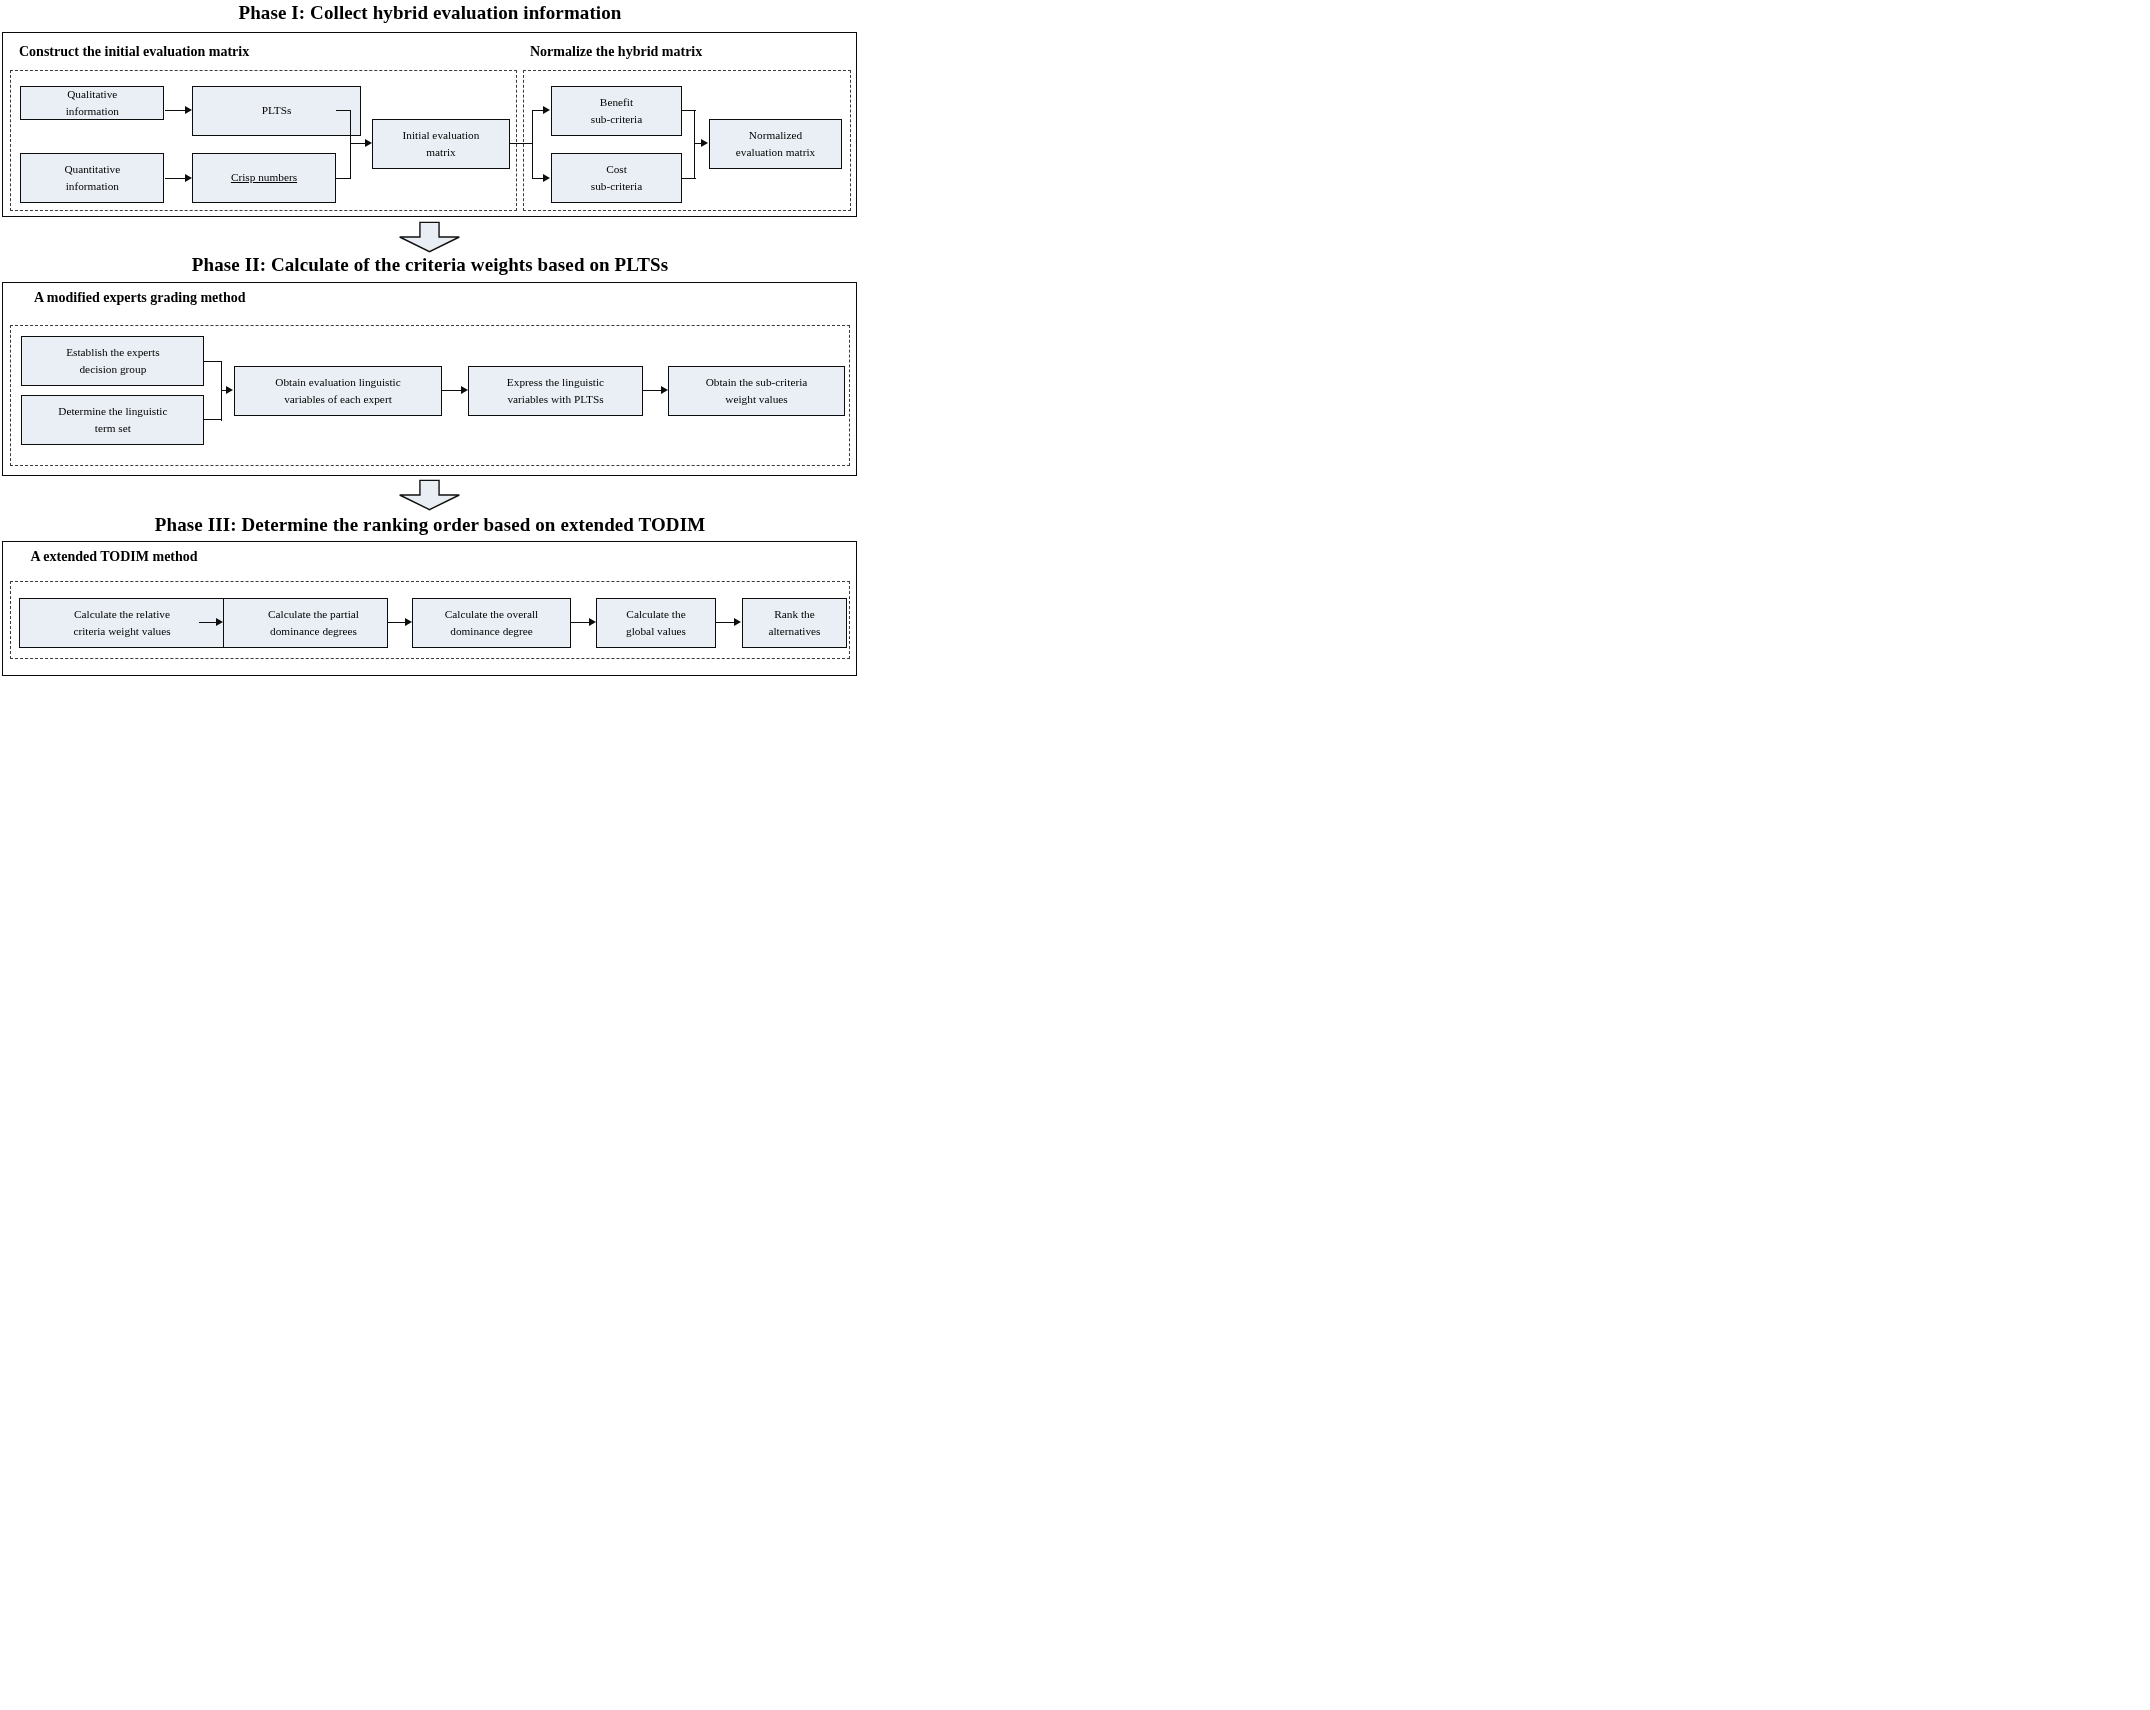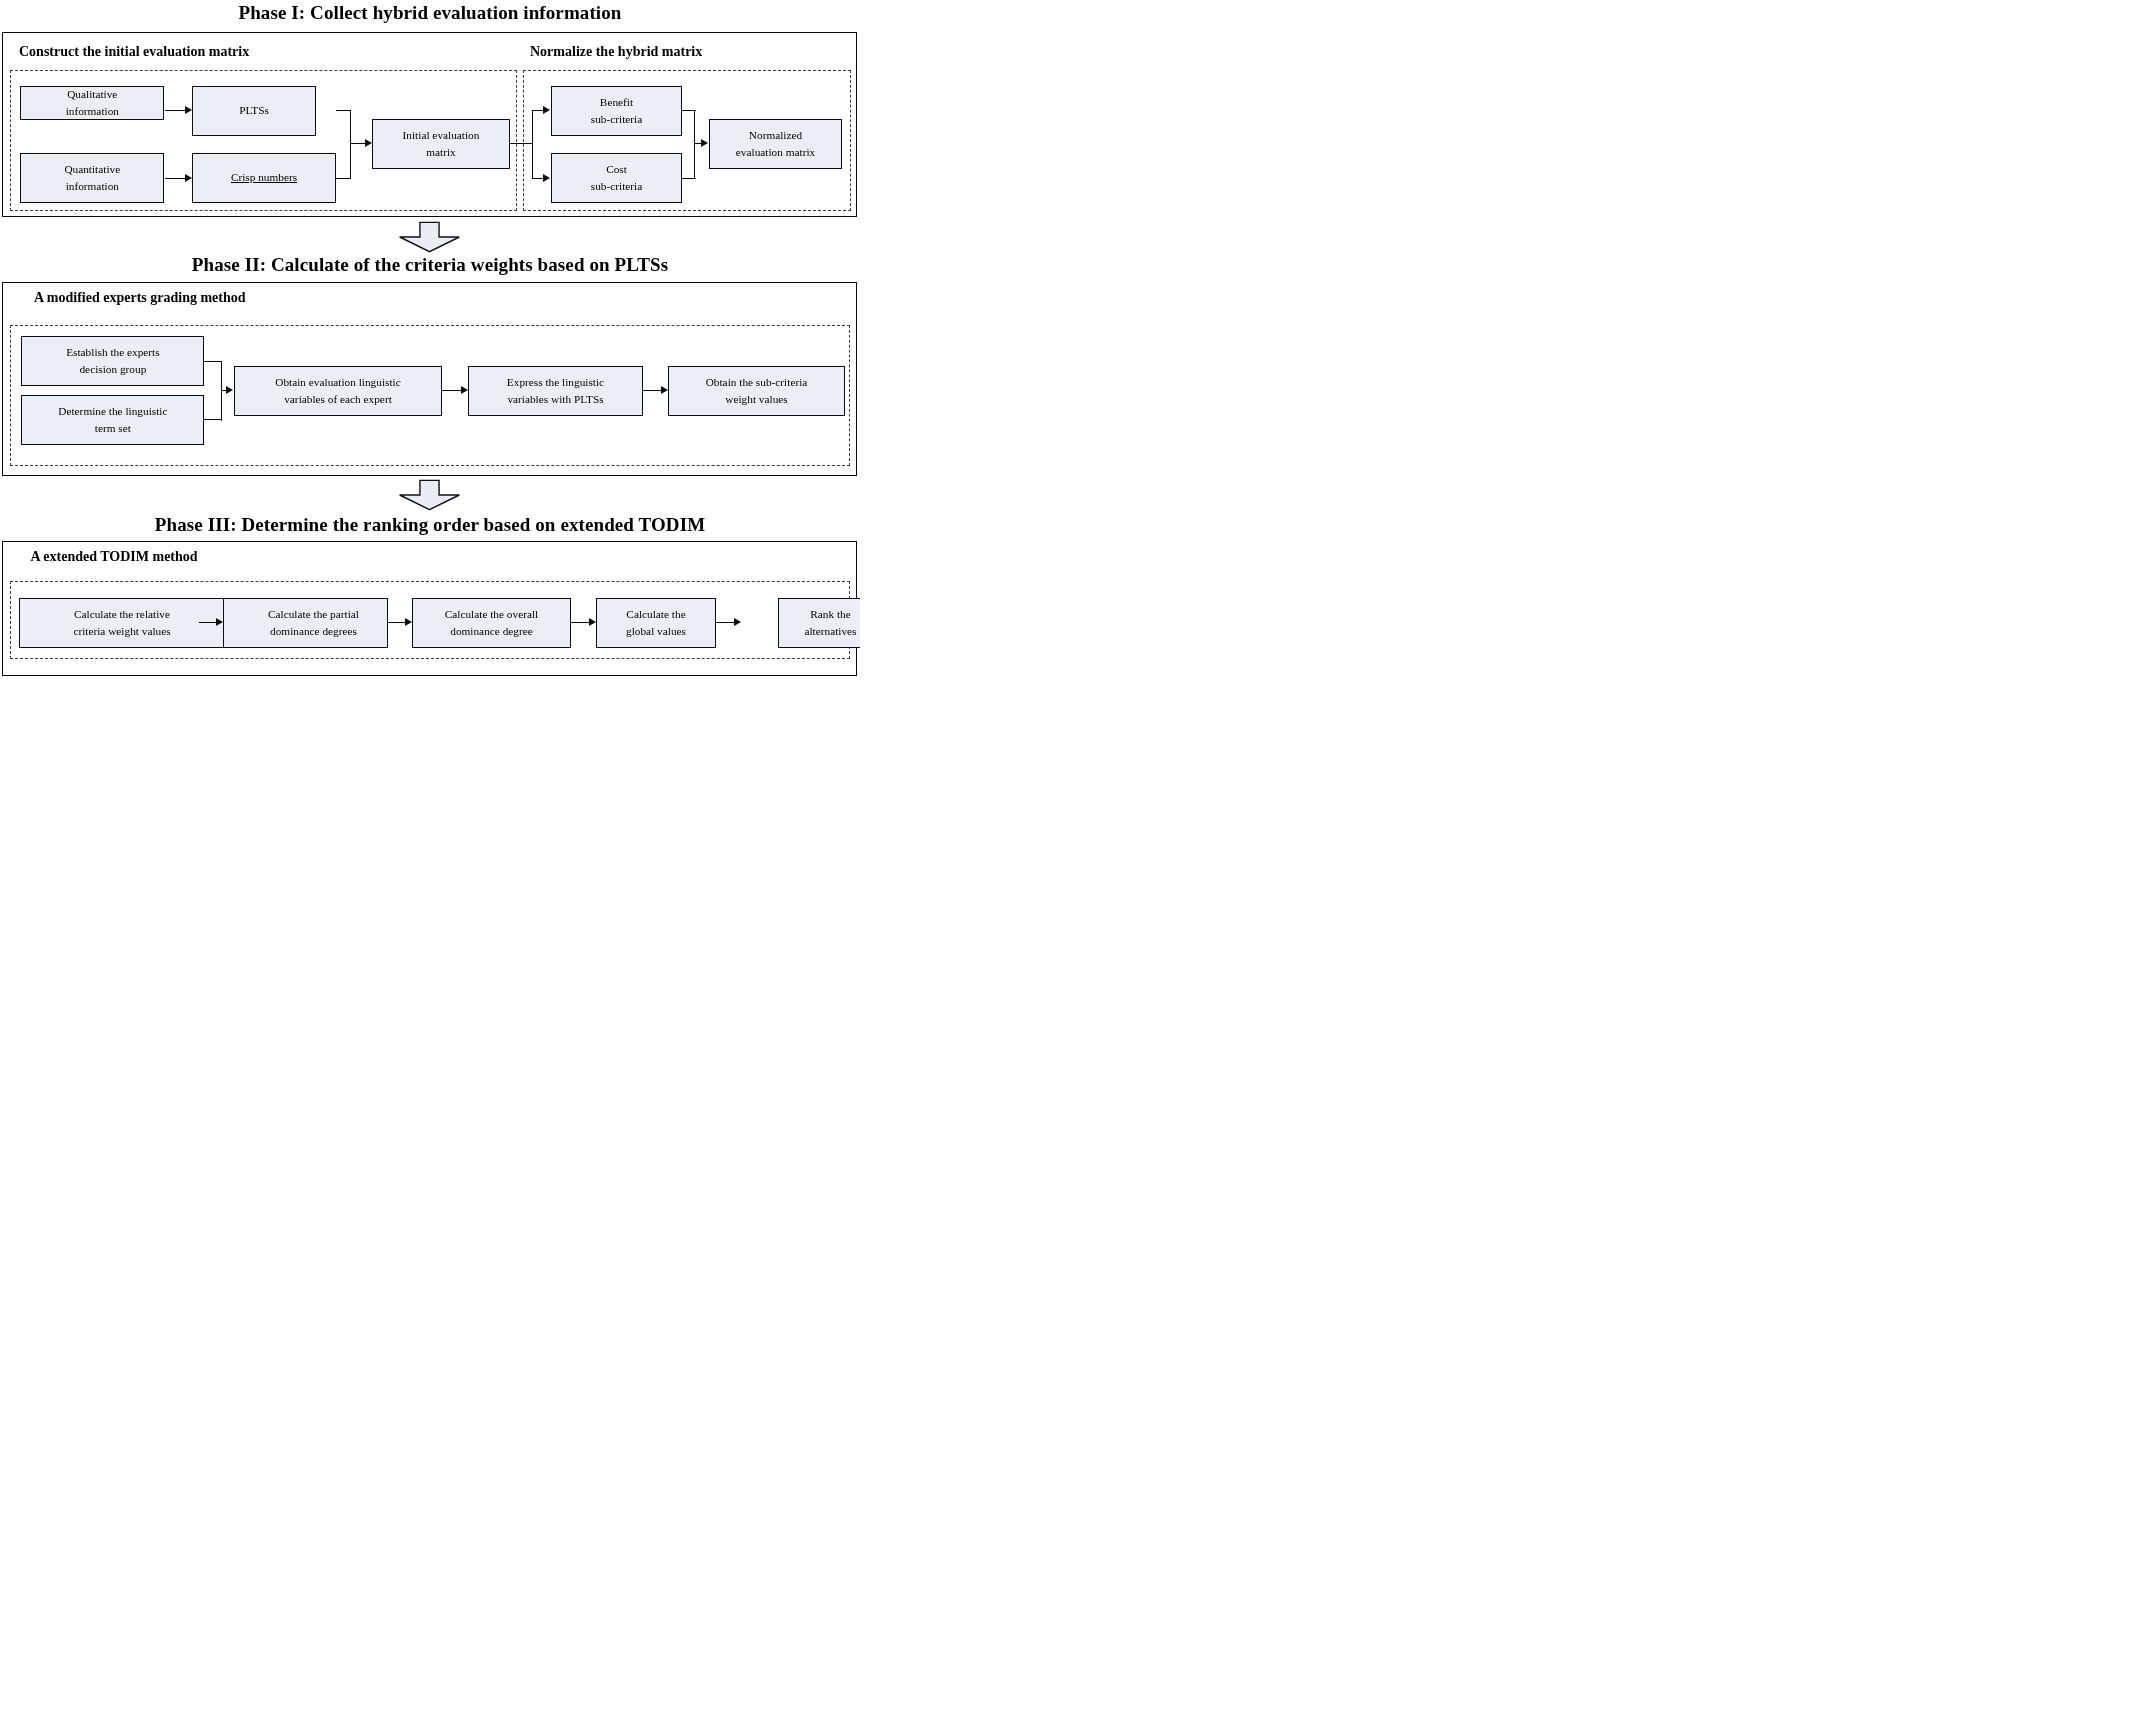--- a/index.html
+++ b/index.html
@@ -65,21 +65,21 @@
   <div class="section-header" style="left:19px;top:44px;">Construct the initial evaluation matrix</div>
   <div class="section-header" style="left:530px;top:44px;">Normalize the hybrid matrix</div>
 
   <div class="dashed" style="left:9.6px;top:70px;width:507px;height:141px;"></div>
   <div class="dashed" style="left:523px;top:70px;width:328px;height:141px;"></div>
 
   <div class="node" style="left:20.3px;top:86px;width:144px;height:34px;">
     <span>Qualitative</span>
     <span>information</span>
   </div>
-  <div class="node" style="left:192px;top:86px;width:124px;height:50px;">
+  <div class="node" style="left:192px;top:86px;width:169px;height:50px;">
     <span>PLTSs</span>
   </div>
   <div class="node" style="left:20.3px;top:153px;width:144px;height:50px;">
     <span>Quantitative</span>
     <span>information</span>
   </div>
   <div class="node" style="left:192px;top:153px;width:144px;height:50px;text-decoration:underline;">
     <span>Crisp numbers</span>
   </div>
   <div class="node" style="left:372px;top:119px;width:138px;height:50px;">
@@ -180,21 +180,21 @@
     <span>dominance degrees</span>
   </div>
   <div class="node" style="left:412px;top:598px;width:159px;height:50px;">
     <span>Calculate the overall</span>
     <span>dominance degree</span>
   </div>
   <div class="node" style="left:596px;top:598px;width:120px;height:50px;">
     <span>Calculate the</span>
     <span>global values</span>
   </div>
-  <div class="node" style="left:742px;top:598px;width:105px;height:50px;margin-left:36px;">
+  <div class="node" style="left:742px;top:598px;width:105px;height:50px;">
     <span>Rank the</span>
     <span>alternatives</span>
   </div>
 
   <div class="hl" style="left:199px;top:622px;width:18px;"></div>
   <div class="ah" style="left:216px;top:618px;"></div>
   <div class="hl" style="left:388px;top:622px;width:17px;"></div>
   <div class="ah" style="left:405px;top:618px;"></div>
   <div class="hl" style="left:571px;top:622px;width:18px;"></div>
   <div class="ah" style="left:589px;top:618px;"></div>

